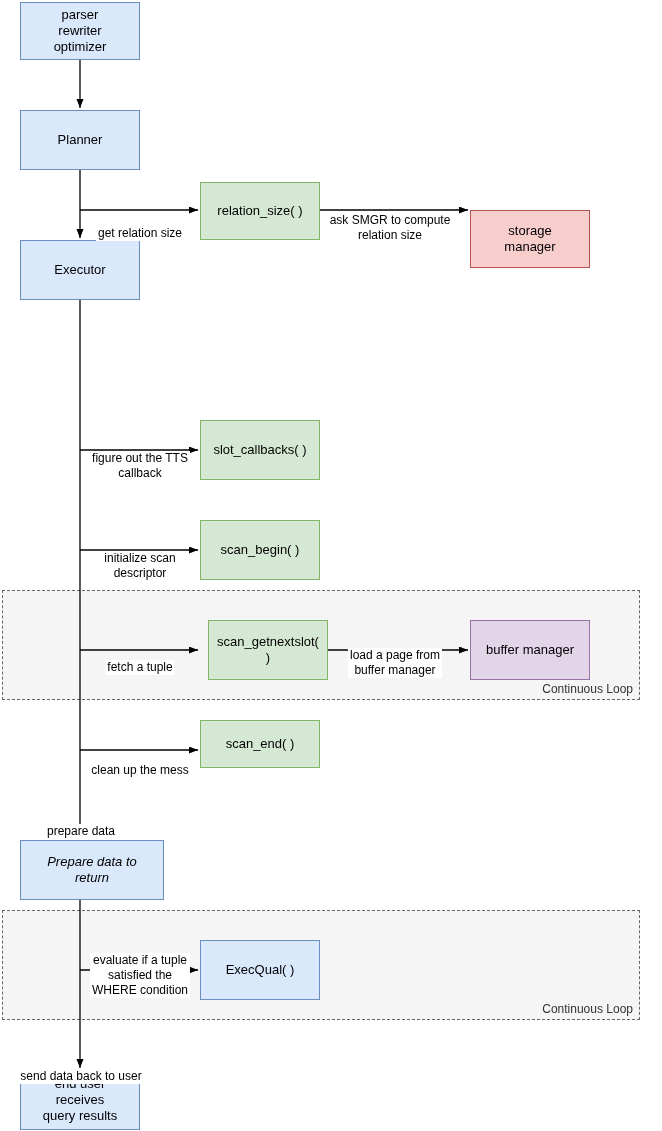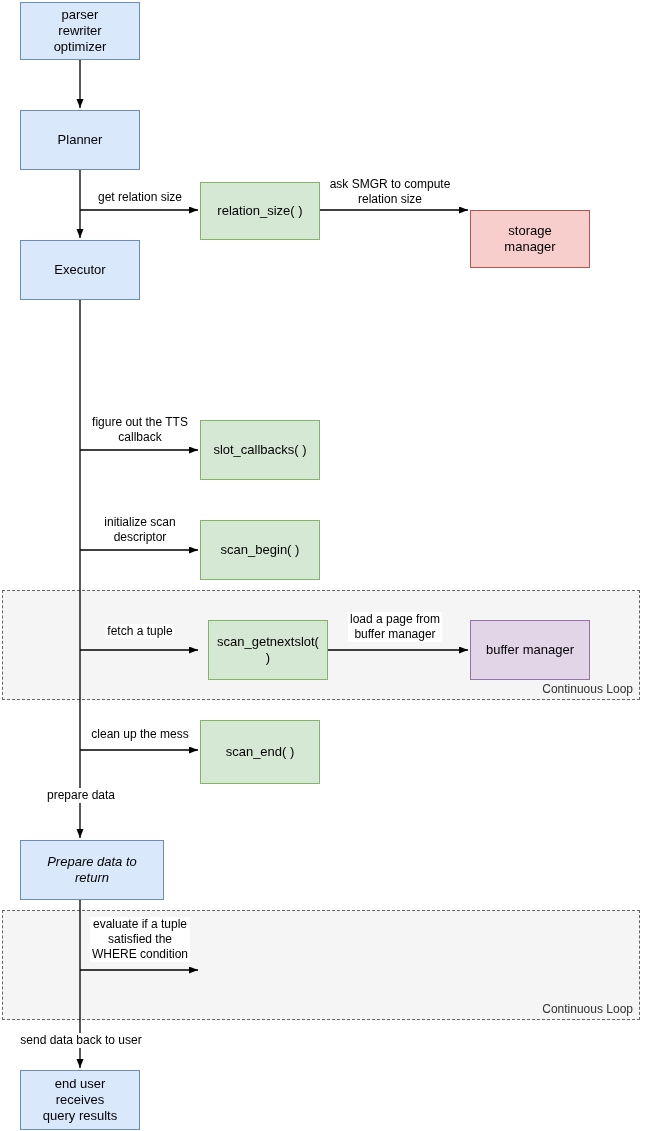--- a/index.html
+++ b/index.html
@@ -54,20 +54,21 @@
     position: absolute;
     transform: translateX(-50%);
     background: #ffffff;
     font-size: 12px;
     line-height: 15px;
     text-align: center;
     white-space: pre-line;
     color: #000000;
     padding: 0 2px;
     z-index: 4;
+    margin-top: 36px;
   }
 </style>
 </head>
 <body>
 
 <div class="canvas">
 
   <div class="loopbox" style="left:2px; top:590px; width:638px; height:110px;">
     <span class="loop-label">Continuous Loop</span>
   </div>
@@ -103,23 +104,24 @@
   <div class="node blue" style="left:20px;  top:110px;  width:120px; height:60px;">Planner</div>
   <div class="node green" style="left:200px; top:182px;  width:120px; height:58px;">relation_size( )</div>
   <div class="node red" style="left:470px; top:182px;  width:120px; height:58px;">storage
 manager</div>
   <div class="node blue" style="left:20px;  top:240px;  width:120px; height:60px;">Executor</div>
   <div class="node green" style="left:200px; top:420px;  width:120px; height:60px;">slot_callbacks( )</div>
   <div class="node green" style="left:200px; top:520px;  width:120px; height:60px;">scan_begin( )</div>
   <div class="node green" style="left:200px; top:620px;  width:120px; height:60px;margin-left:8px;">scan_getnextslot(
 )</div>
   <div class="node purple" style="left:470px; top:620px;  width:120px; height:60px;">buffer manager</div>
-  <div class="node green" style="left:200px; top:720px;  width:120px; height:64px;">scan_end( )</div>
+  <div class="node green" style="left:200px; top:720px;  width:120px; height:48px;">scan_end( )</div>
   <div class="node blue" style="left:20px;  top:840px;  width:144px; height:60px;font-style:italic;">Prepare data to
 return</div>
+  <div class="node blue" style="left:200px; top:940px;  width:120px; height:60px;">ExecQual( )</div>
   <div class="node blue" style="left:20px;  top:1070px; width:120px; height:60px;">end user
 receives
 query results</div>
 
   <div class="edge-label" style="left:140px; top:190px;">get relation size</div>
   <div class="edge-label" style="left:390px; top:177px;">ask SMGR to compute
 relation size</div>
   <div class="edge-label" style="left:140px; top:415px;">figure out the TTS
 callback</div>
   <div class="edge-label" style="left:140px; top:515px;">initialize scan

